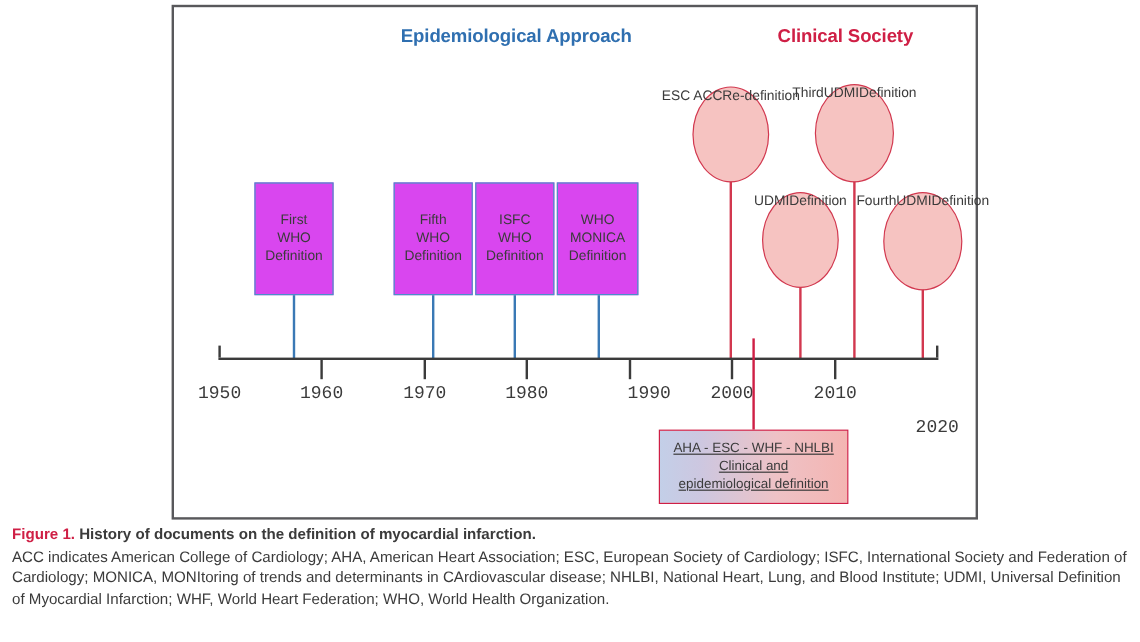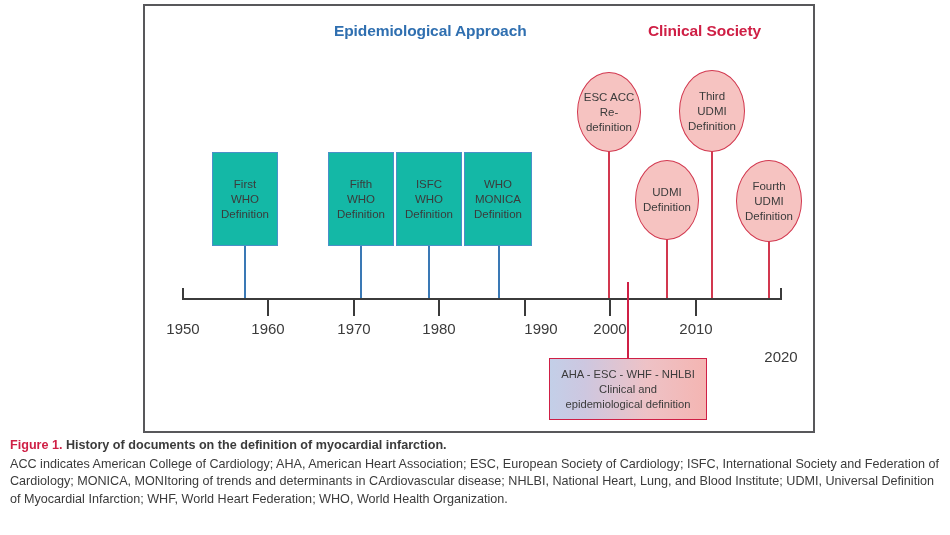--- a/index.html
+++ b/index.html
@@ -17,57 +17,57 @@
   .section-title{
     position:absolute;font-weight:bold;font-size:15.5px;white-space:nowrap;
     letter-spacing:-0.1px;
     margin-left:44px;
   }
   #title-epi{left:288px;top:20px;color:#2f6fb0;}
   #title-clin{left:602px;top:20px;color:#cf1f45;}
 
   
   .blue-box{
-    position:absolute;background:#14b8a6;border:1.6px solid #4a90c8;
+    position:absolute;background:#d946ef;border:1.6px solid #4a90c8;
     box-sizing:border-box;
     display:flex;flex-direction:column;align-items:center;justify-content:center;
     color:#3b3b3b;font-size:11.5px;line-height:15px;text-align:center;
   }
   .blue-box span{display:block;white-space:nowrap;}
   .blue-stem{position:absolute;width:2px;background:#3a79b5;}
 
   
   .pink-ellipse{
     position:absolute;background:#f6c3c1;border:1.7px solid #d2384f;
     border-radius:50%;box-sizing:border-box;
-    display:flex;flex-direction:column;align-items:center;justify-content:center;
+    display:flex;flex-direction:row;align-items:flex-start;justify-content:center;
     color:#3b3b3b;font-size:11.5px;line-height:15px;text-align:center;
   }
   .pink-ellipse span{display:block;white-space:nowrap;}
   .pink-stem{position:absolute;width:2px;background:#d2384f;}
 
   
   #axis-line{position:absolute;left:182px;top:296px;width:600px;height:2px;background:#3b3b3b;}
   .axis-tick{position:absolute;width:2px;height:16px;background:#3b3b3b;}
   .axis-endcap{position:absolute;width:2px;height:10px;background:#3b3b3b;}
   .axis-label{
     position:absolute;top:318px;font-size:15px;color:#3b3b3b;
-    transform:translateX(-50%);white-space:nowrap;
+    transform:translateX(-50%);white-space:nowrap;font-family:Liberation Mono, monospace;
   }
 
   
   #consensus-box{
     position:absolute;left:549px;top:356px;width:158px;height:62px;
     box-sizing:border-box;
     background:linear-gradient(to right,#c3cfe8 0%,#cdc7e0 22%,#eec2c6 62%,#f4b5b2 100%);
     border:1.8px solid #cf1f45;
     display:flex;flex-direction:column;align-items:center;justify-content:center;
     color:#3b3b3b;font-size:11.2px;line-height:15px;text-align:center;
   }
-  #consensus-box span{display:block;white-space:nowrap;}
+  #consensus-box span{display:block;white-space:nowrap;text-decoration:underline;}
   #consensus-stem{position:absolute;left:627px;top:280px;width:2px;height:78px;background:#cf1f45;}
 
   
   #caption{
     position:absolute;left:10px;top:437px;width:934px;
     font-size:12.6px;line-height:17.6px;color:#3b3b3b;
   }
   #caption-head{font-weight:bold;}
   #caption-figno{color:#cf1f45;font-weight:bold;}
   #caption-body{margin-top:1px;}

